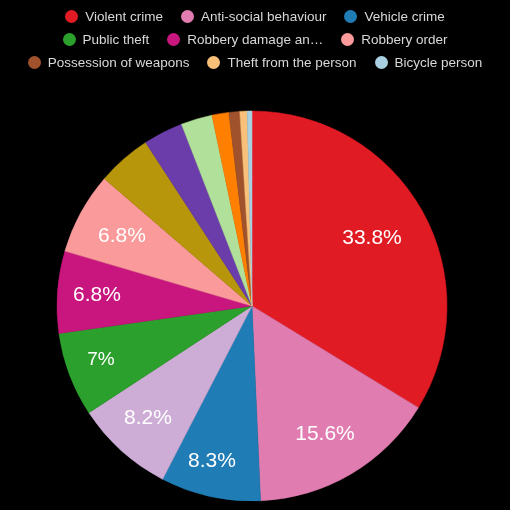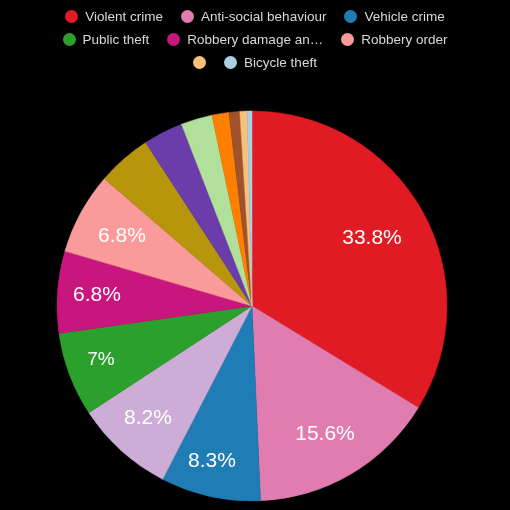--- a/index.html
+++ b/index.html
@@ -104,25 +104,30 @@
           <span class="legend-swatch" style="background: rgb(201, 21, 126);"></span>
           <span class="legend-label">Robbery damage an…</span>
         </div>
         <div class="legend-item">
           <span class="legend-swatch" style="background: rgb(250, 154, 154);"></span>
           <span class="legend-label">Robbery order</span>
         </div>
       </div>
       <div class="legend-row">
         <div class="legend-item">
+          <span class="legend-swatch" style="background: rgb(160, 82, 45);"></span>
+          <span class="legend-label">Possession of weapons</span>
+        </div>
+        <div class="legend-item">
           <span class="legend-swatch" style="background: rgb(248, 192, 120);"></span>
+          <span class="legend-label">Theft from the person</span>
         </div>
         <div class="legend-item">
           <span class="legend-swatch" style="background: rgb(168, 208, 224);"></span>
-          <span class="legend-label">Bicycle theft</span>
+          <span class="legend-label">Bicycle person</span>
         </div>
       </div>
     </div>
 
   <div id="pie-wrap">
     <svg id="pie-svg" width="510" height="510" viewBox="0 0 510 510">
       <g id="slices">
           <path d="M 252 306 L 252.00 111.00 A 195 195 0 0 1 418.38 407.70 Z" fill="#e01b24" stroke="#e01b24" stroke-width="0.5"></path>
           <path d="M 252 306 L 418.38 407.70 A 195 195 0 0 1 260.56 500.81 Z" fill="#e07cb0" stroke="#e07cb0" stroke-width="0.5"></path>
           <path d="M 252 306 L 260.56 500.81 A 195 195 0 0 1 162.55 479.27 Z" fill="#1f7cb4" stroke="#1f7cb4" stroke-width="0.5"></path>

